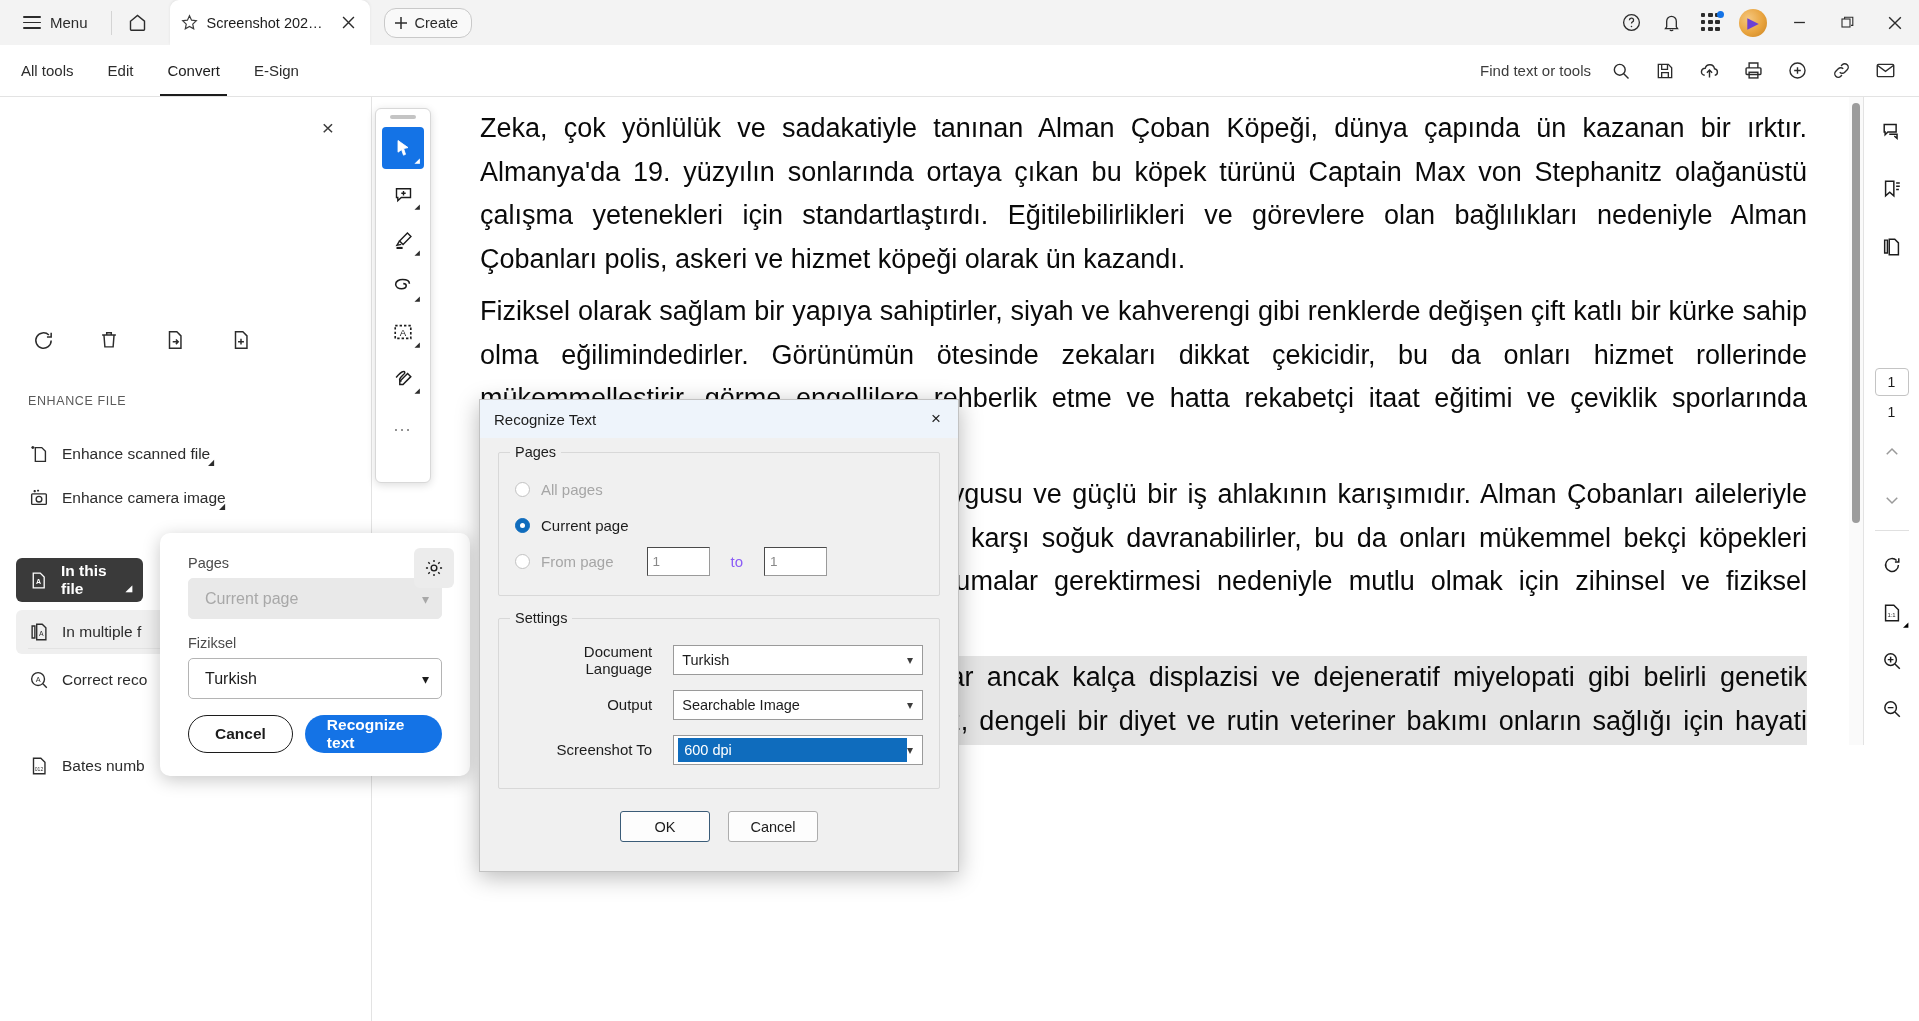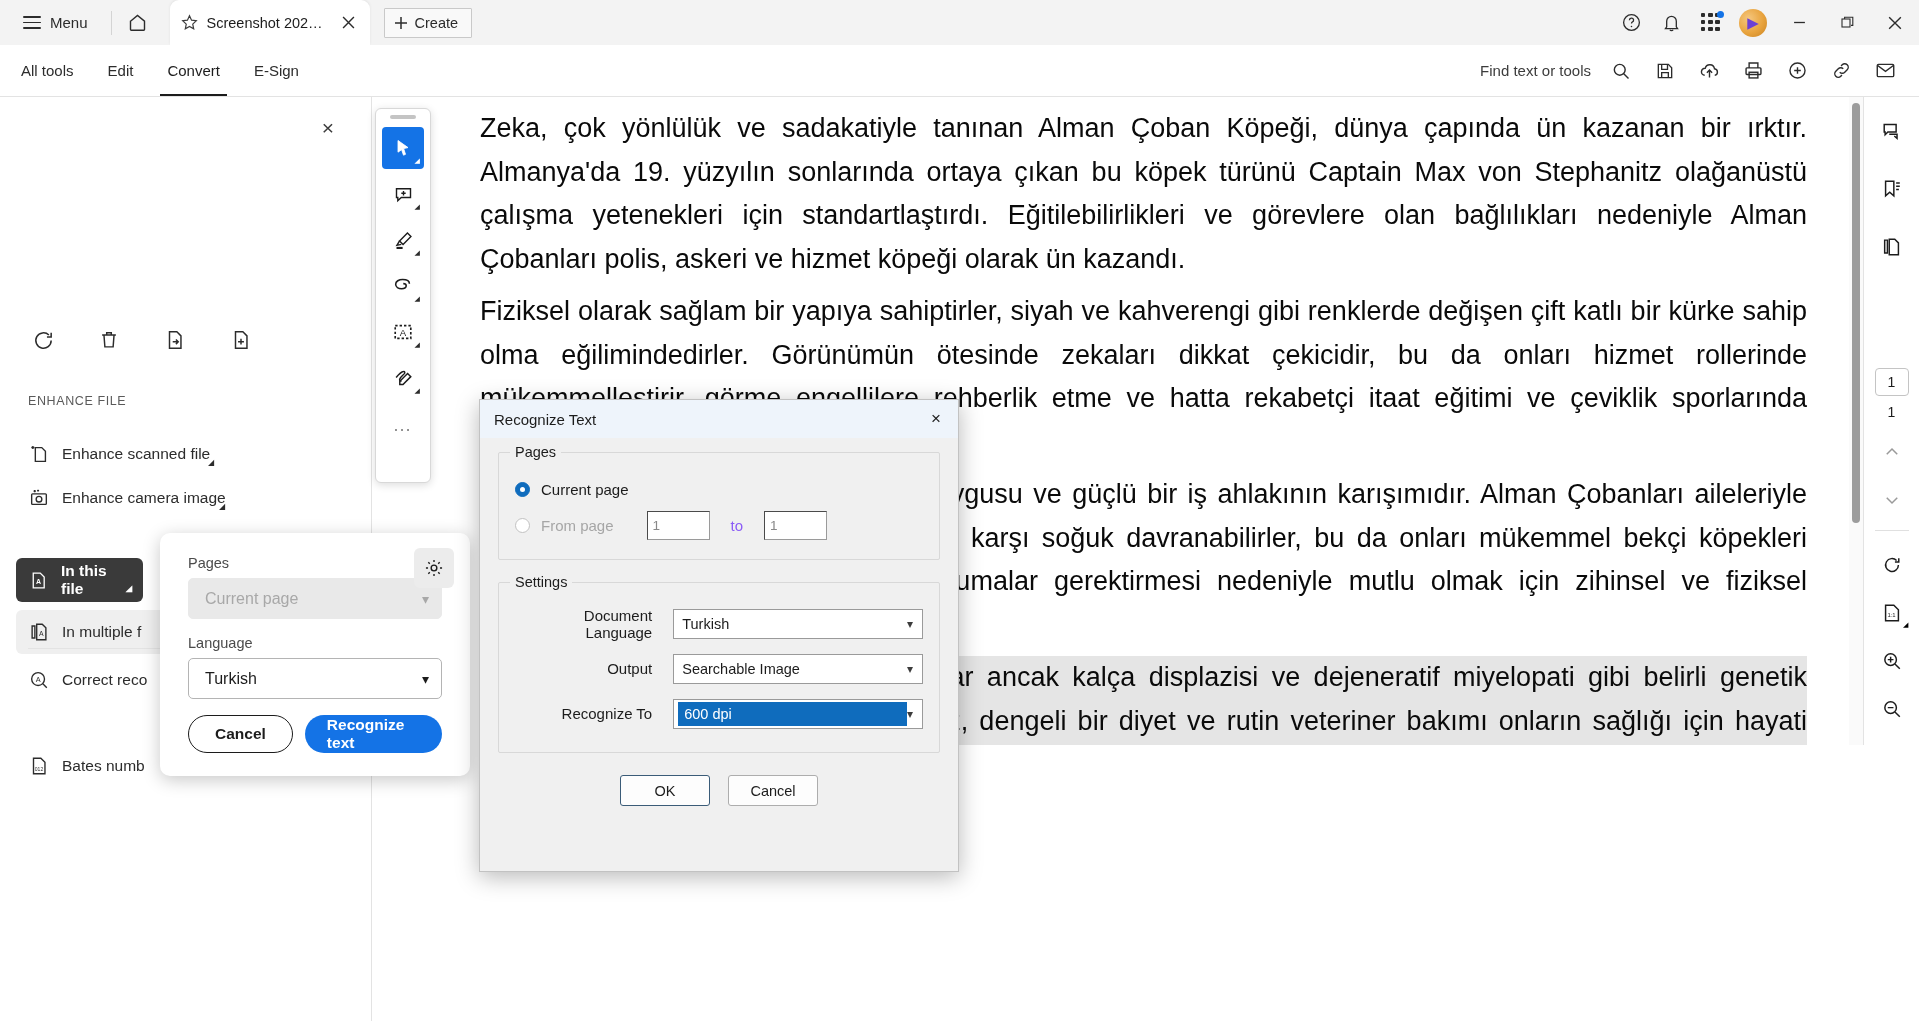--- a/index.html
+++ b/index.html
@@ -36,21 +36,21 @@
     box-shadow: 0 -1px 3px rgba(0,0,0,.07);
   }
   .tab-title {
     font-size: 14.5px; color: #1c1c1c; white-space: nowrap;
     overflow: hidden; text-overflow: ellipsis; flex: 1;
   }
   .tab-close { width: 22px; height: 22px; display:flex; align-items:center; justify-content:center; border-radius:3px; flex: 0 0 auto;}
 
   .create-btn {
     margin-left: 14px; height: 30px; padding: 0 13px 0 9px;
-    border: 1px solid #c9c9c9; border-radius: 1px; background: #f9f9f9;
+    border: 1px solid #c9c9c9; border-radius: 12px; background: #f9f9f9;
     display: flex; align-items: center; gap: 7px; font-size: 14.5px; color: #2c2c2c;
   }
 
   .tb-right { margin-left: auto; display: flex; align-items: center; }
   .tb-icon { width: 40px; height: 40px; display:flex; align-items:center; justify-content:center; border-radius:4px; }
   .avatar {
     width: 28px; height: 28px; border-radius: 50%; margin: 0 8px;
     background: radial-gradient(circle at 35% 35%, #f5c77e, #e8a33d 55%, #c9821f);
     display:flex; align-items:center; justify-content:center;
     position: relative;
@@ -633,21 +633,21 @@
         </svg>
       </span>
     </div>
 
     <div class="pp-label">Pages</div>
     <div class="pp-select disabled">
       <span>Current page</span>
       <span class="chev">▾</span>
     </div>
 
-    <div class="pp-label">Language</div>
+    <div class="pp-label">Fiziksel</div>
     <div class="pp-select normal">
       <span>Turkish</span>
       <span class="chev">▾</span>
     </div>
 
     <div class="pp-buttons">
       <div class="pp-cancel">Cancel</div>
       <div class="pp-primary">Recognize text</div>
     </div>
   </div>
@@ -656,20 +656,24 @@
     <div class="modal-title">
       <span>Recognize Text</span>
       <span class="modal-x">×</span>
     </div>
 
     <div class="modal-body">
 
       <div class="group">
         <legend>Pages</legend>
 
+        <div class="radio-row">
+          <span class="radio dim"></span>
+          <span class="rlabel dim">All pages</span>
+        </div>
 
         <div class="radio-row">
           <span class="radio on"></span>
           <span class="rlabel">Current page</span>
         </div>
 
         <div class="radio-row">
           <span class="radio dim"></span>
           <span class="rlabel dim">From page</span>
           <span class="num-input" style="margin-left:22px">1</span>
@@ -691,21 +695,21 @@
 
         <div class="set-row">
           <span class="set-lbl">Output</span>
           <span class="combo">
             <span class="val">Searchable Image</span>
             <span class="chev">▾</span>
           </span>
         </div>
 
         <div class="set-row">
-          <span class="set-lbl">Recognize To</span>
+          <span class="set-lbl">Screenshot To</span>
           <span class="combo">
             <span class="val sel-blue">600 dpi</span>
             <span class="chev">▾</span>
           </span>
         </div>
       </div>
 
       <div class="modal-foot">
         <div class="mbtn default">OK</div>
         <div class="mbtn">Cancel</div>

